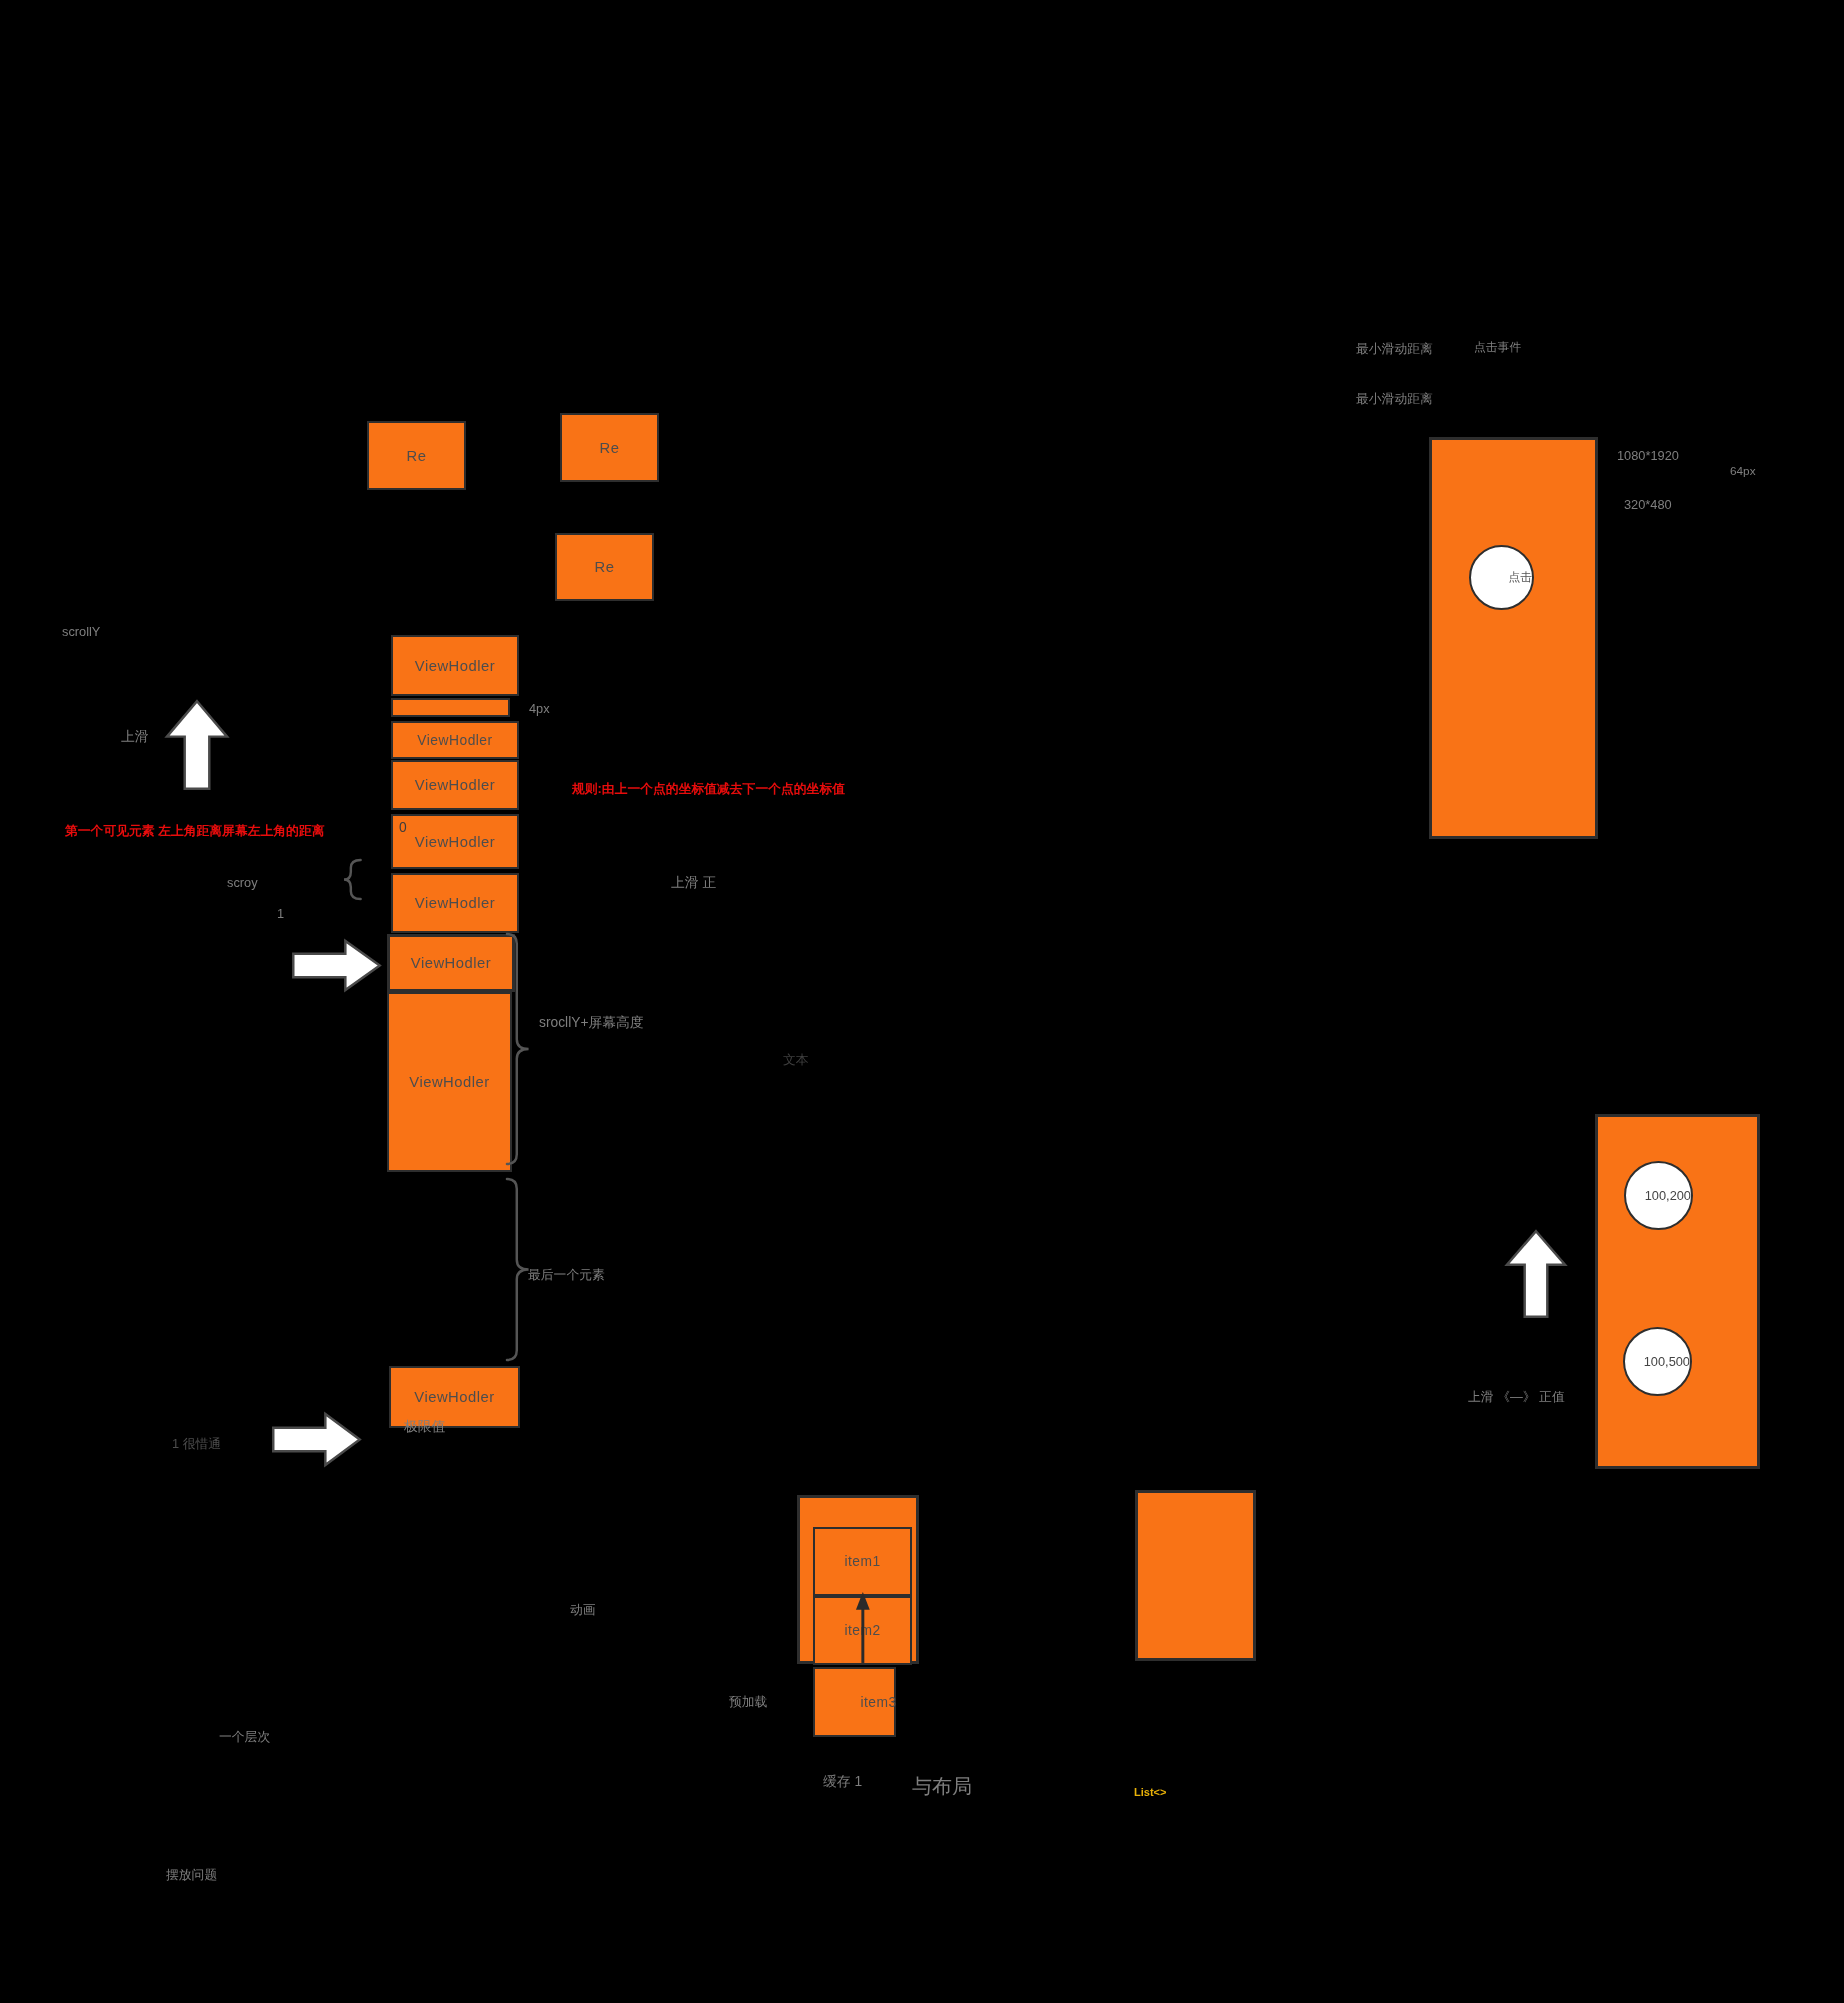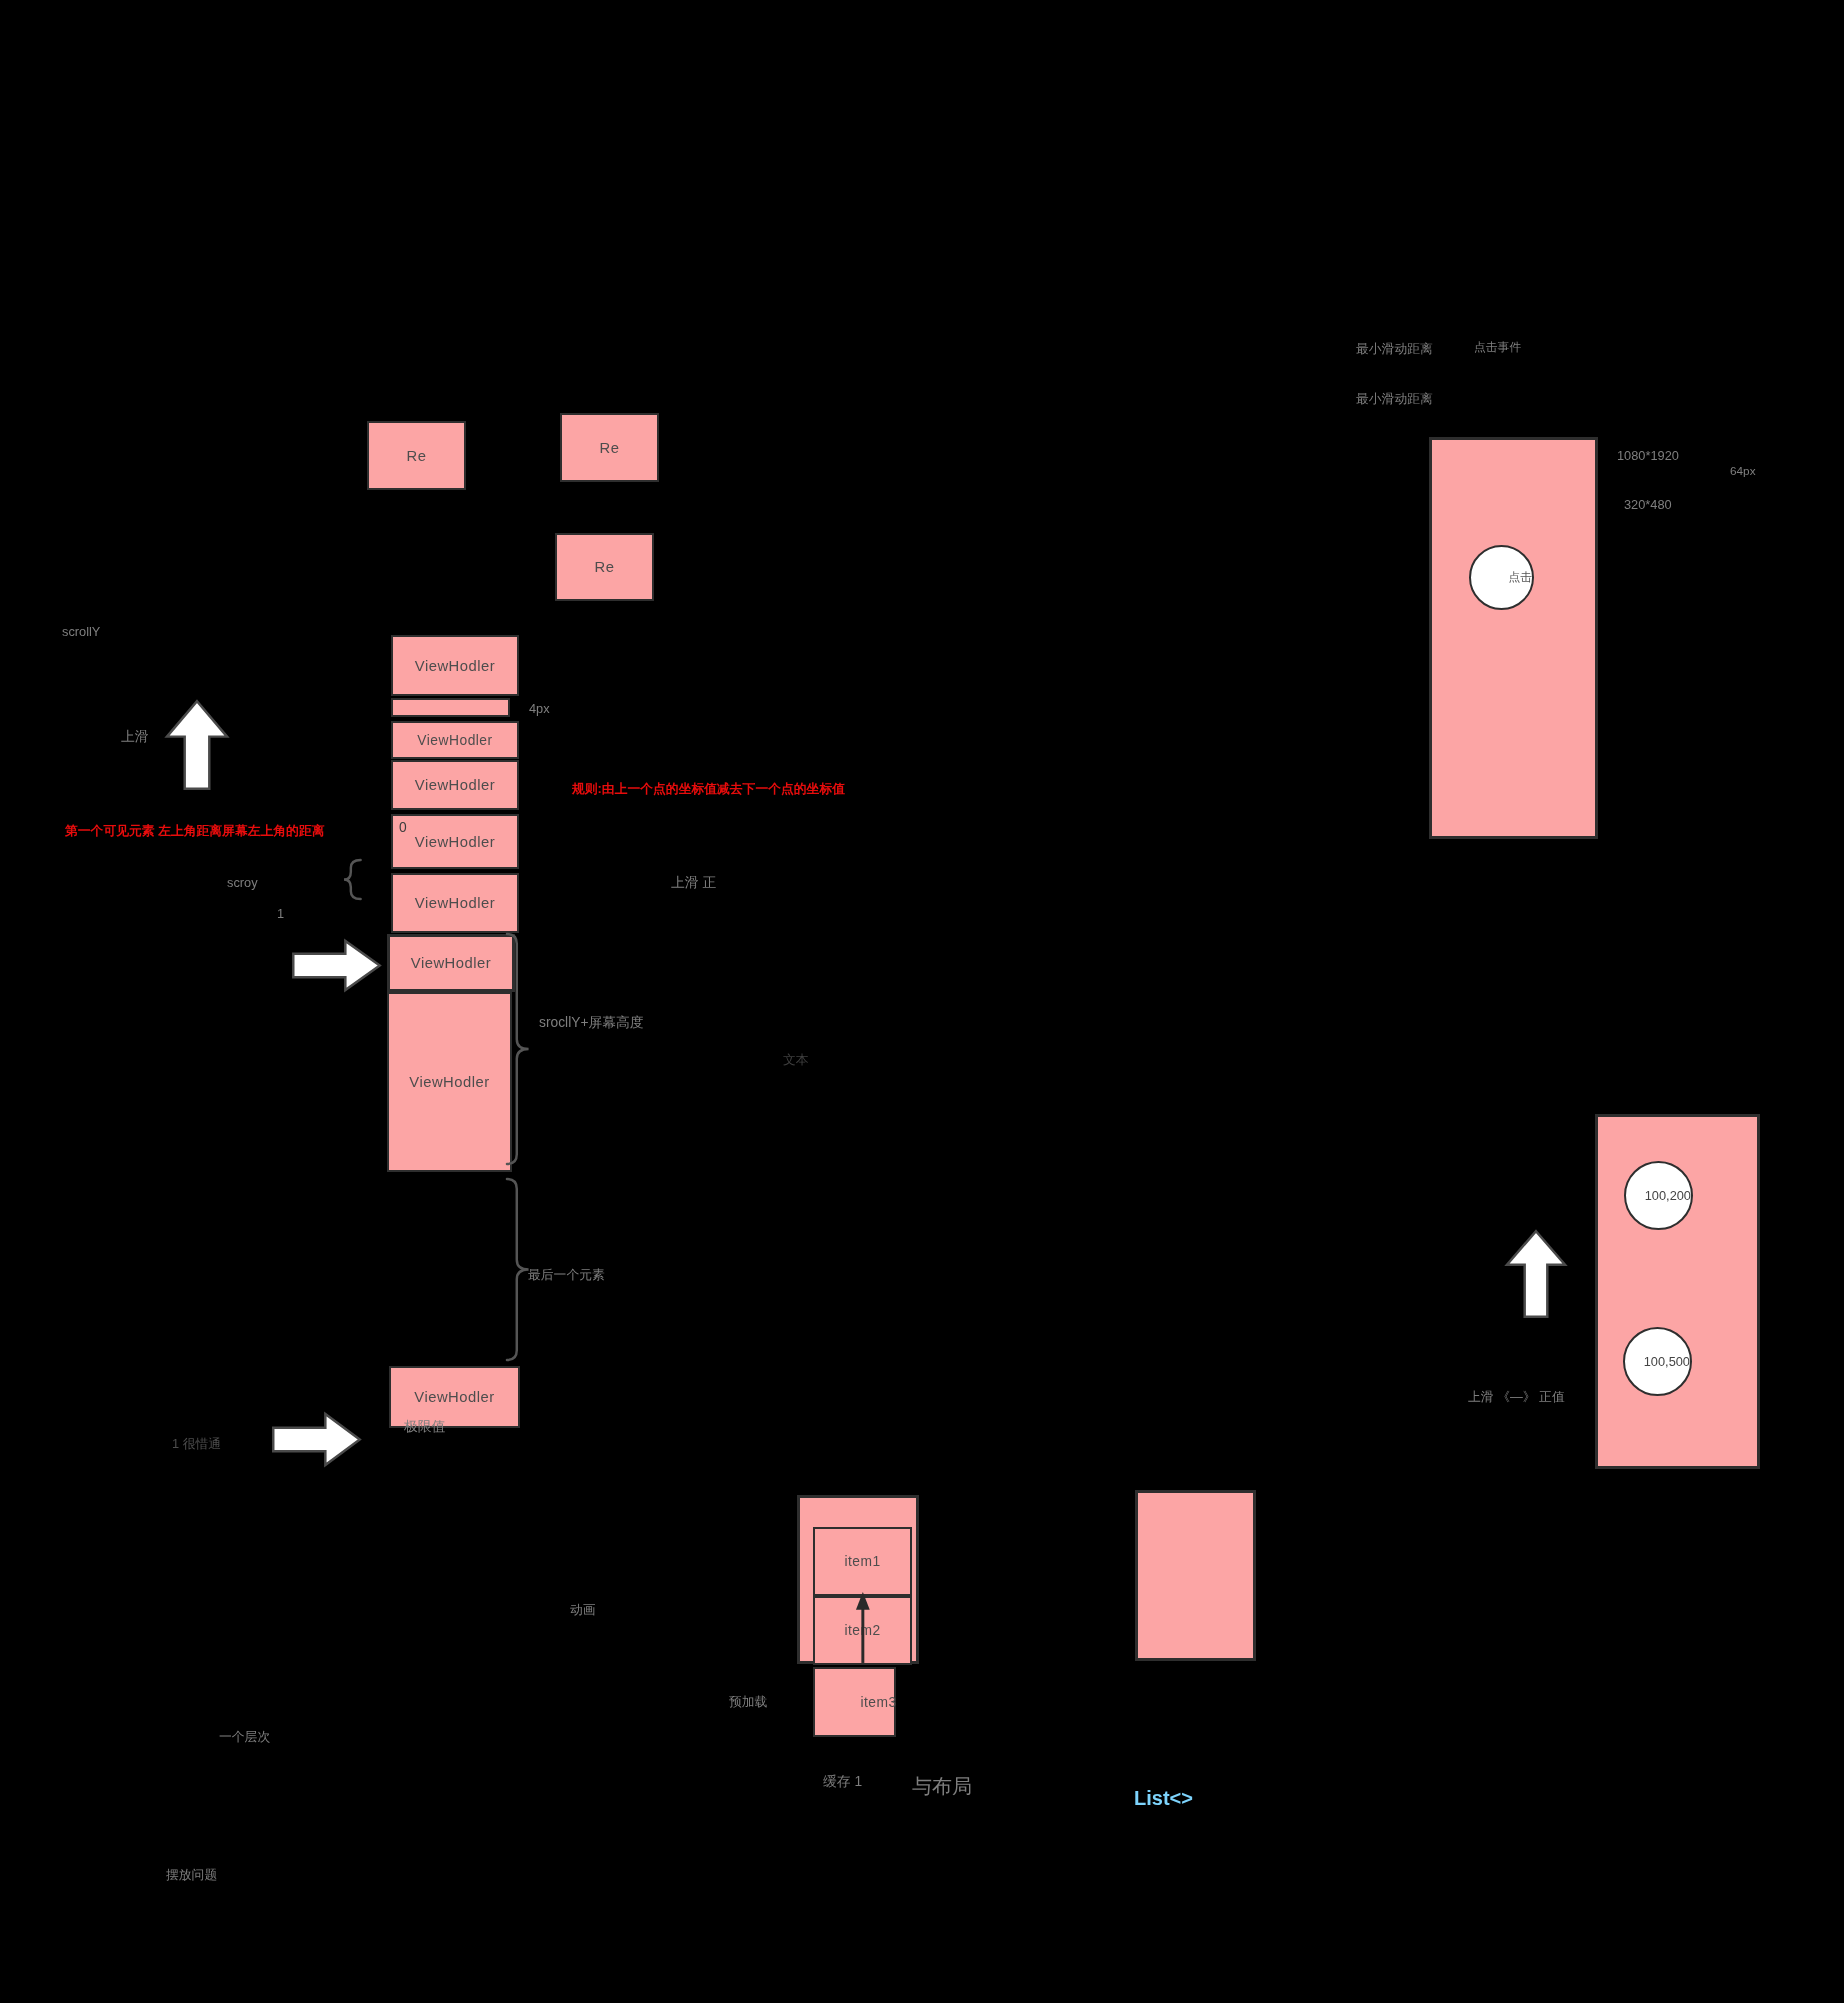--- a/index.html
+++ b/index.html
@@ -1,21 +1,21 @@
 <!DOCTYPE html>
 <html><head>
 <meta charset="utf-8">
 <style>
   html,body{margin:0;padding:0;background:#000;}
   #canvas{
     position:relative;width:1844px;height:2004px;background:#000;
     font-family:"Liberation Sans","DejaVu Sans",sans-serif;overflow:hidden;
   }
   .box{
-    position:absolute;box-sizing:border-box;background:#fca5a5;border:2px solid #2e2e2e;
+    position:absolute;box-sizing:border-box;background:#f97316;border:2px solid #2e2e2e;
     color:#4d4d4d;display:flex;align-items:center;justify-content:center;
     font-size:14.8px;letter-spacing:0.5px;
   }
   .thick{border-width:3px;}
   .lbl{position:absolute;color:#7f7f7f;font-size:12.8px;white-space:nowrap;line-height:1.2;}
   .dim{color:#3f3f3f;}
   .dark{color:#4d4d4d;}
   .red{color:#e80c0c;font-weight:bold;}
   .circle{
     position:absolute;box-sizing:border-box;background:#fff;border:2px solid #2e2e2e;border-radius:50%;
@@ -142,19 +142,19 @@
     </div>
   <svg class="shape" style="left:853px;top:1590px;" width="19.7" height="77" viewBox="0 0 20 78">
     <line x1="10" y1="74" x2="10" y2="14" stroke="#2a2a2a" stroke-width="3"></line>
     <polygon points="10,2 3,20 17,20" fill="#2a2a2a"></polygon>
   </svg>
   <div class="lbl" style="left:729px;top:1694px;">预加载</div>
   <div class="lbl" style="left:823px;top:1774px;font-size:13.8px;">缓存 1</div>
   <div class="lbl" style="left:912px;top:1774px;font-size:20px;">与布局</div>
 
   <div class="box thick" style="left:1135px;top:1490px;width:121px;height:171px;"></div>
-  <div class="lbl" style="left:1134px;top:1786px;font-size:20px;font-weight:bold;color:#7dd3fc;text-align:center;">List&lt;&gt;</div>
+  <div class="lbl" style="left:1134px;top:1786px;font-size:11px;font-weight:bold;color:#eab308;text-align:center;">List&lt;&gt;</div>
 
   <div class="lbl" style="left:174px;top:1729px;margin-left:45px;">一个层次</div>
   <div class="lbl" style="left:166px;top:1867px;">摆放问题</div>
 
 </div>
 
 
 </body></html>

